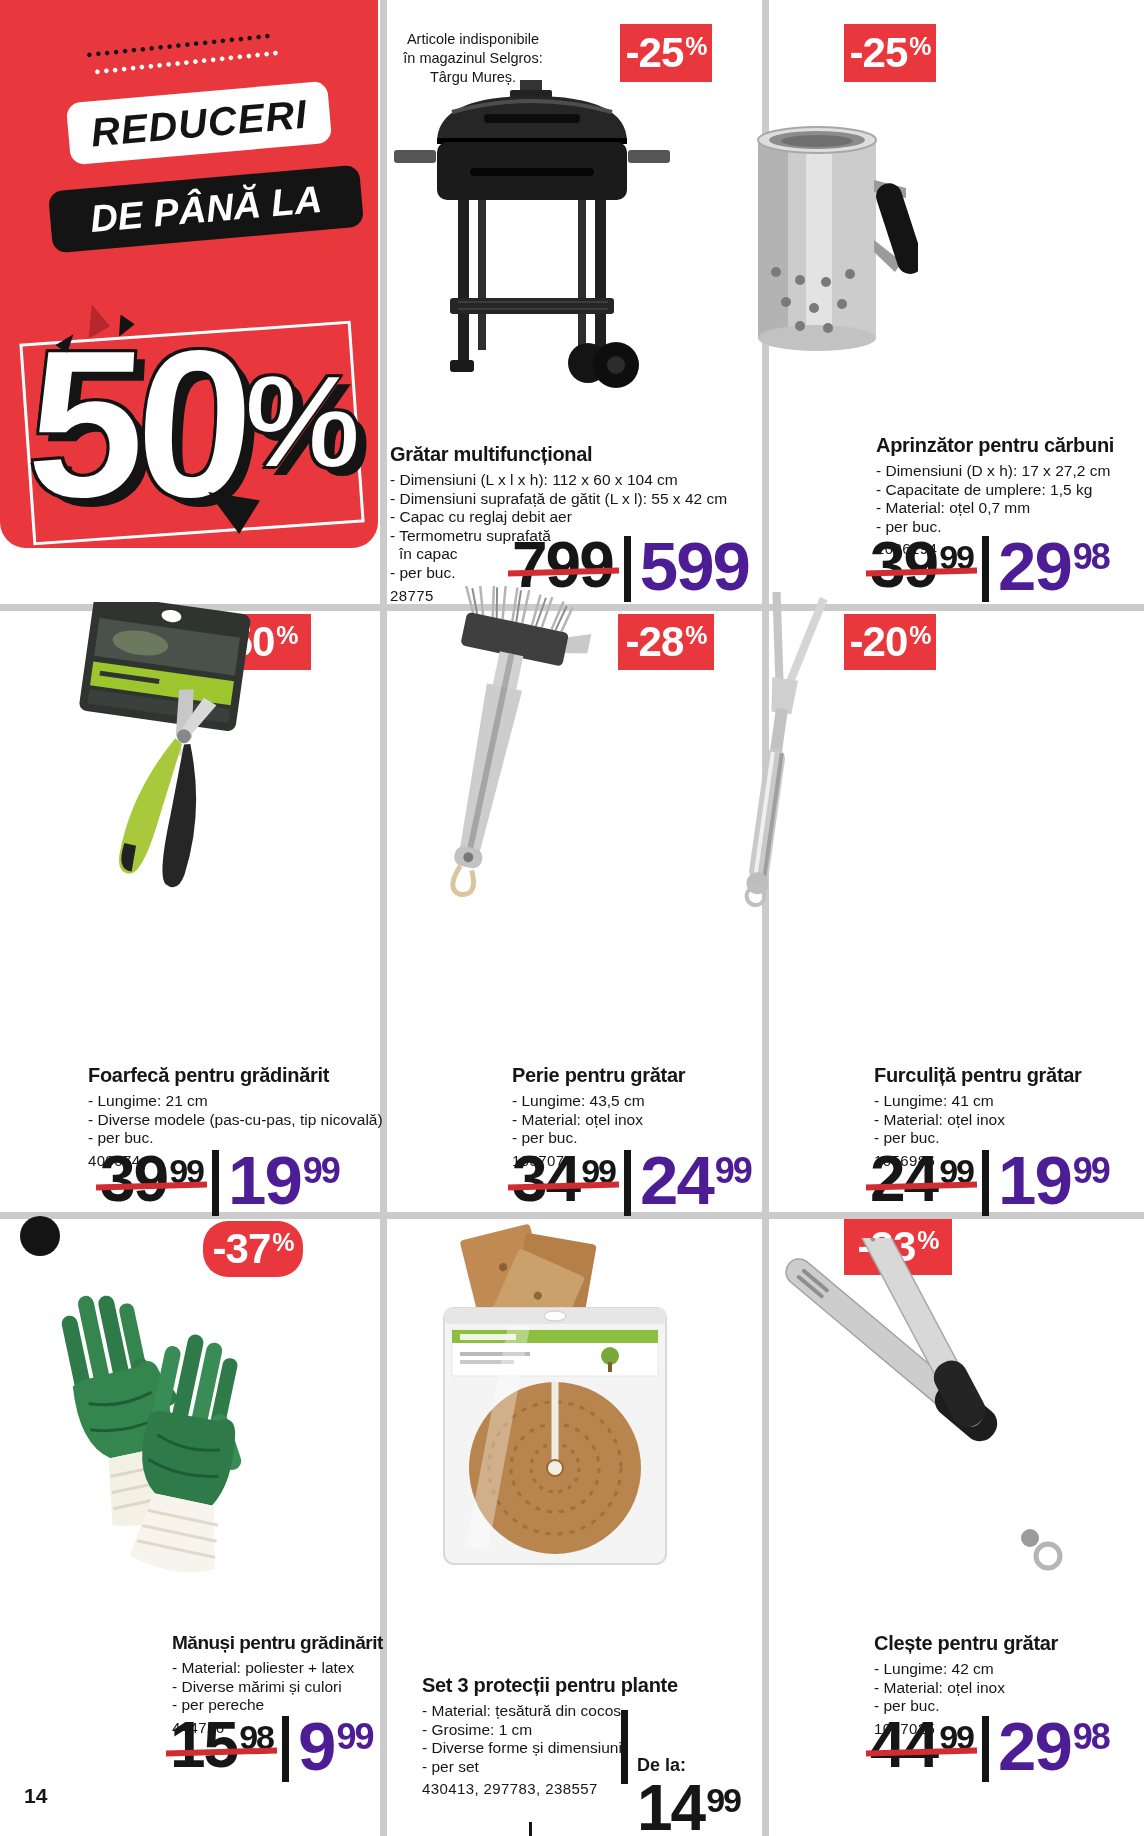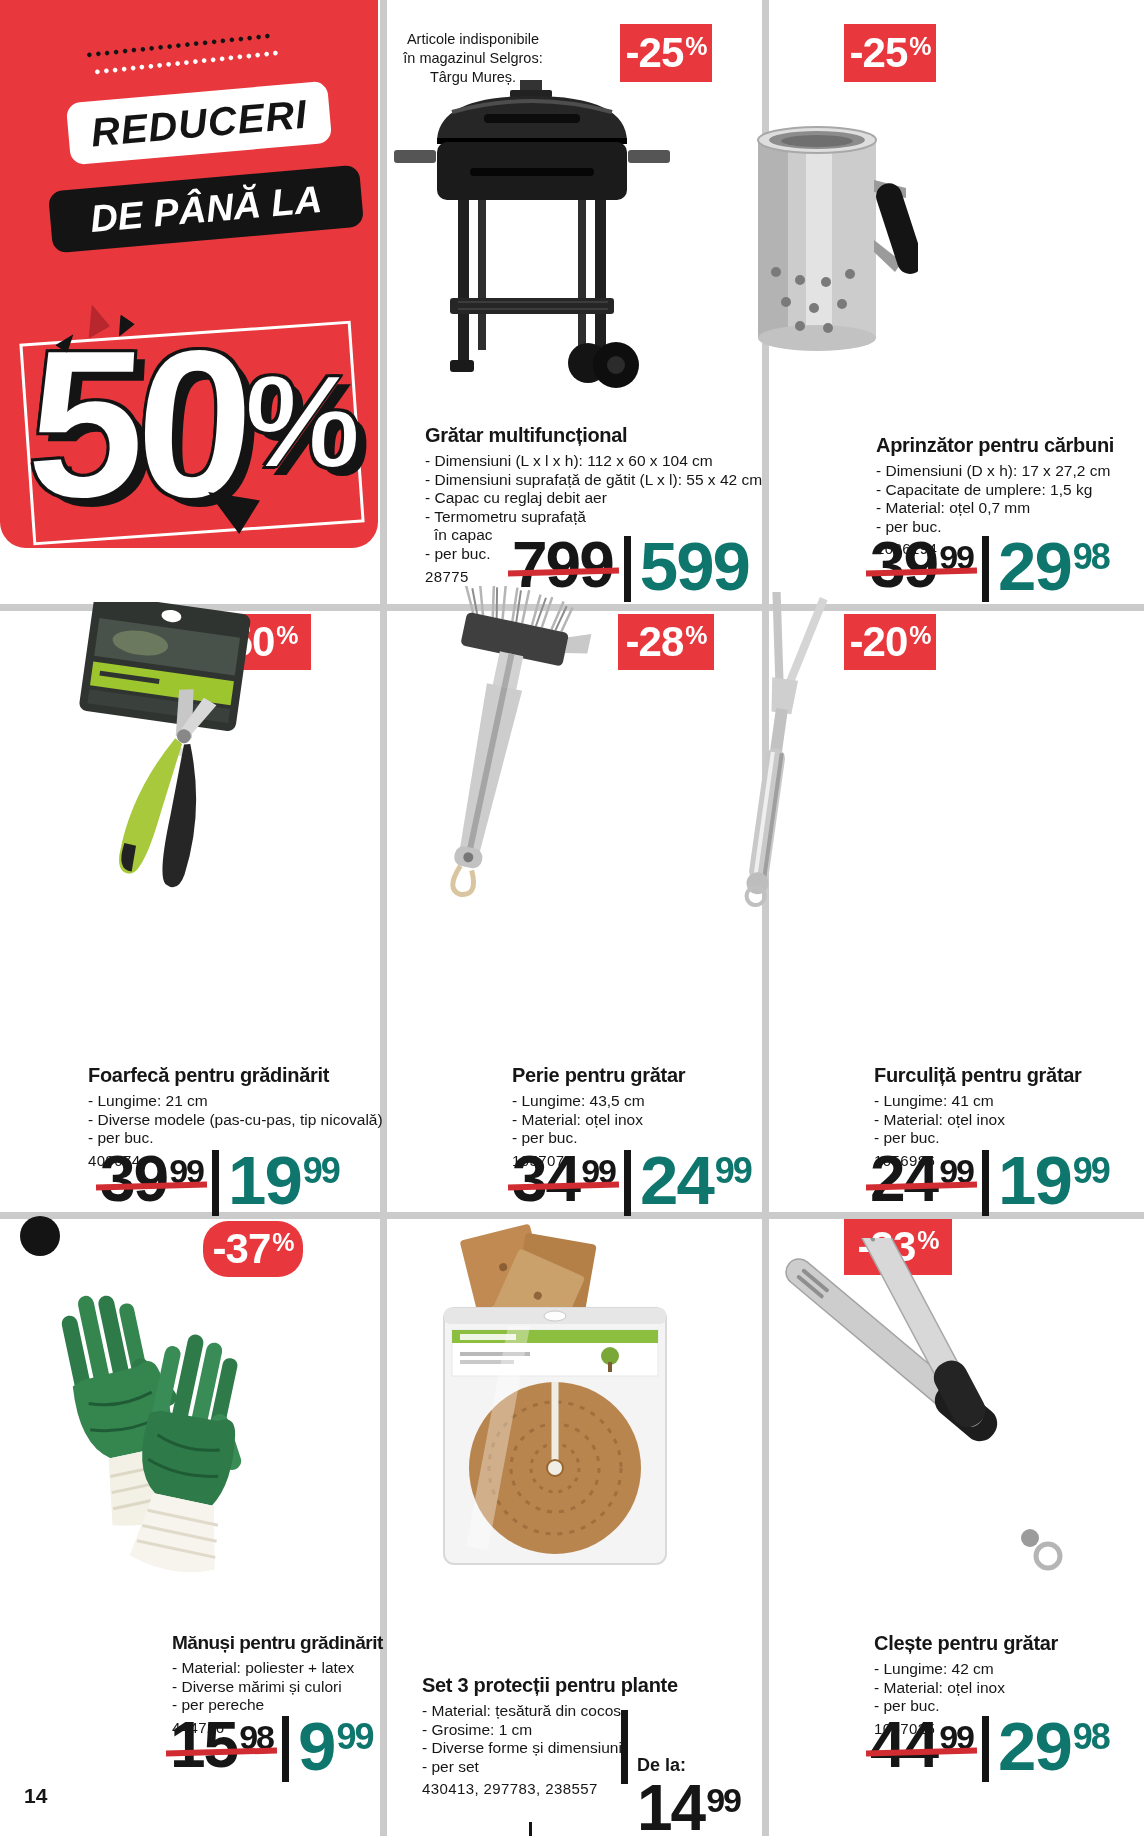--- a/index.html
+++ b/index.html
@@ -41,21 +41,21 @@
   .spec.indent{padding-left:9px;}
   .code{font-size:15px;margin-top:4px;letter-spacing:0.4px;}
 
   
   .price-row{position:absolute;display:flex;align-items:flex-start;}
   .old,.new,.single{display:flex;align-items:flex-start;position:relative;font-weight:700;letter-spacing:-2px;}
   .old .pint{font-size:64px;line-height:0.93;}
   .old .sup{font-size:34px;line-height:1;margin-top:4px;margin-left:2px;}
   .strike{position:absolute;left:-4px;right:-4px;top:33px;height:6px;background:#d02c32;transform:rotate(-1.5deg);}
   .vbar{width:7px;height:66px;background:#141414;margin:0 9px;flex:none;}
-  .new{color:#0f766e;}
+  .new{color:#4c1d95;}
   .new .pint{font-size:69px;line-height:0.9;}
   .new .sup{font-size:36px;line-height:1;margin-top:3px;margin-left:2px;}
   .single .pint{font-size:64px;line-height:0.93;}
   .single .sup{font-size:34px;line-height:1;margin-top:4px;margin-left:2px;}
   .dela{font-weight:700;font-size:18px;margin-bottom:3px;letter-spacing:0;margin-top:45px;}
 
   .note{position:absolute;left:388px;top:30px;width:170px;text-align:center;font-size:14.5px;line-height:1.3;}
   .dot{position:absolute;left:20px;top:1216px;width:40px;height:40px;border-radius:50%;background:#141414;}
   .pageno{position:absolute;left:24px;top:1784px;font-size:21px;font-weight:600;}
   .cropmark{position:absolute;left:529px;top:1822px;width:3px;height:14px;background:#141414;}
@@ -296,21 +296,21 @@
     <g transform="rotate(62 160 90)">
       <rect x="10" y="80" width="258" height="26" rx="13" fill="#d8d8d8" stroke="#a8a8a8" stroke-width="1.5"></rect>
       <rect x="24" y="87" width="34" height="4" rx="2" fill="#949494"></rect>
         <rect x="24" y="95" width="34" height="4" rx="2" fill="#949494"></rect>
       <rect x="198" y="76" width="70" height="34" rx="16" fill="#242424"></rect>
     </g>
     <circle cx="262" cy="300" r="9" fill="#9b9b9b"></circle>
     <circle cx="280" cy="318" r="12" fill="none" stroke="#b5b5b5" stroke-width="5"></circle>
   </svg>
 
-  <div class="desc" style="left:390px;top:424px;width:370px;margin-left:35px;">
+  <div class="desc" style="left:390px;top:443px;width:370px;">
     <div class="title">Grătar multifuncțional</div>
     <div class="spec">- Dimensiuni (L x l x h): 112 x 60 x 104 cm</div>
     <div class="spec">- Dimensiuni suprafață de gătit (L x l): 55 x 42 cm</div>
     <div class="spec">- Capac cu reglaj debit aer</div>
     <div class="spec">- Termometru suprafață</div>
     <div class="spec indent">în capac</div>
     <div class="spec">- per buc.</div>
     <div class="code">28775</div>
   </div>
   <div class="price-row" style="left:512px;top:536px;">

